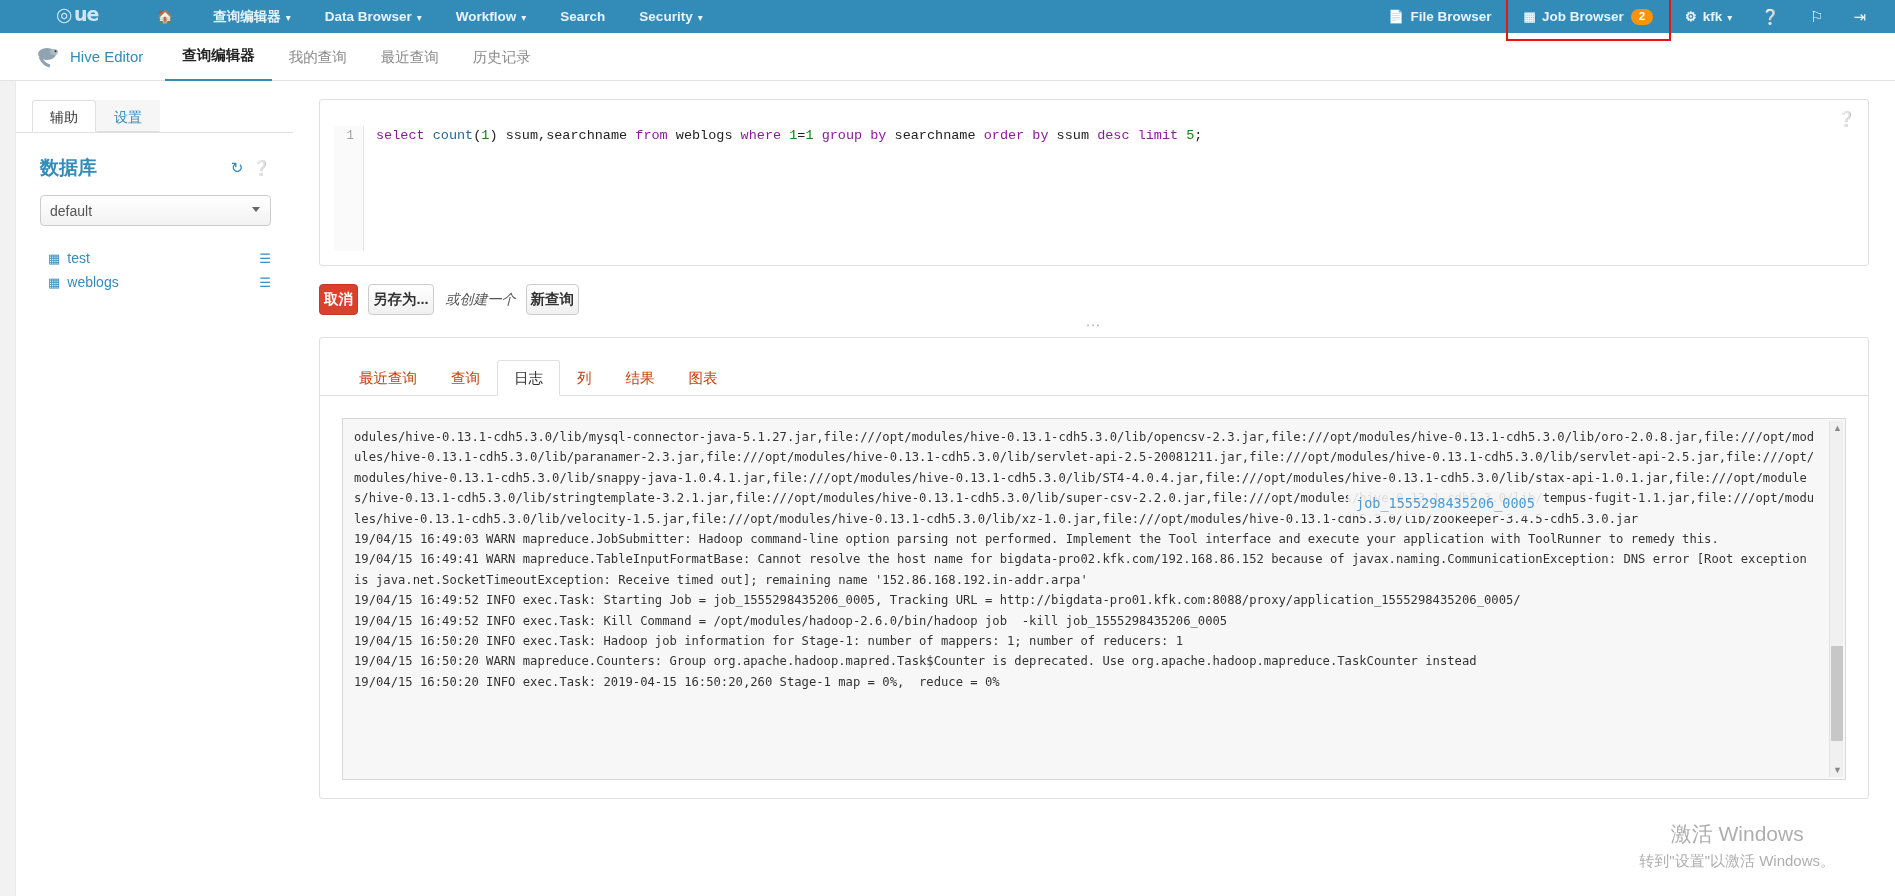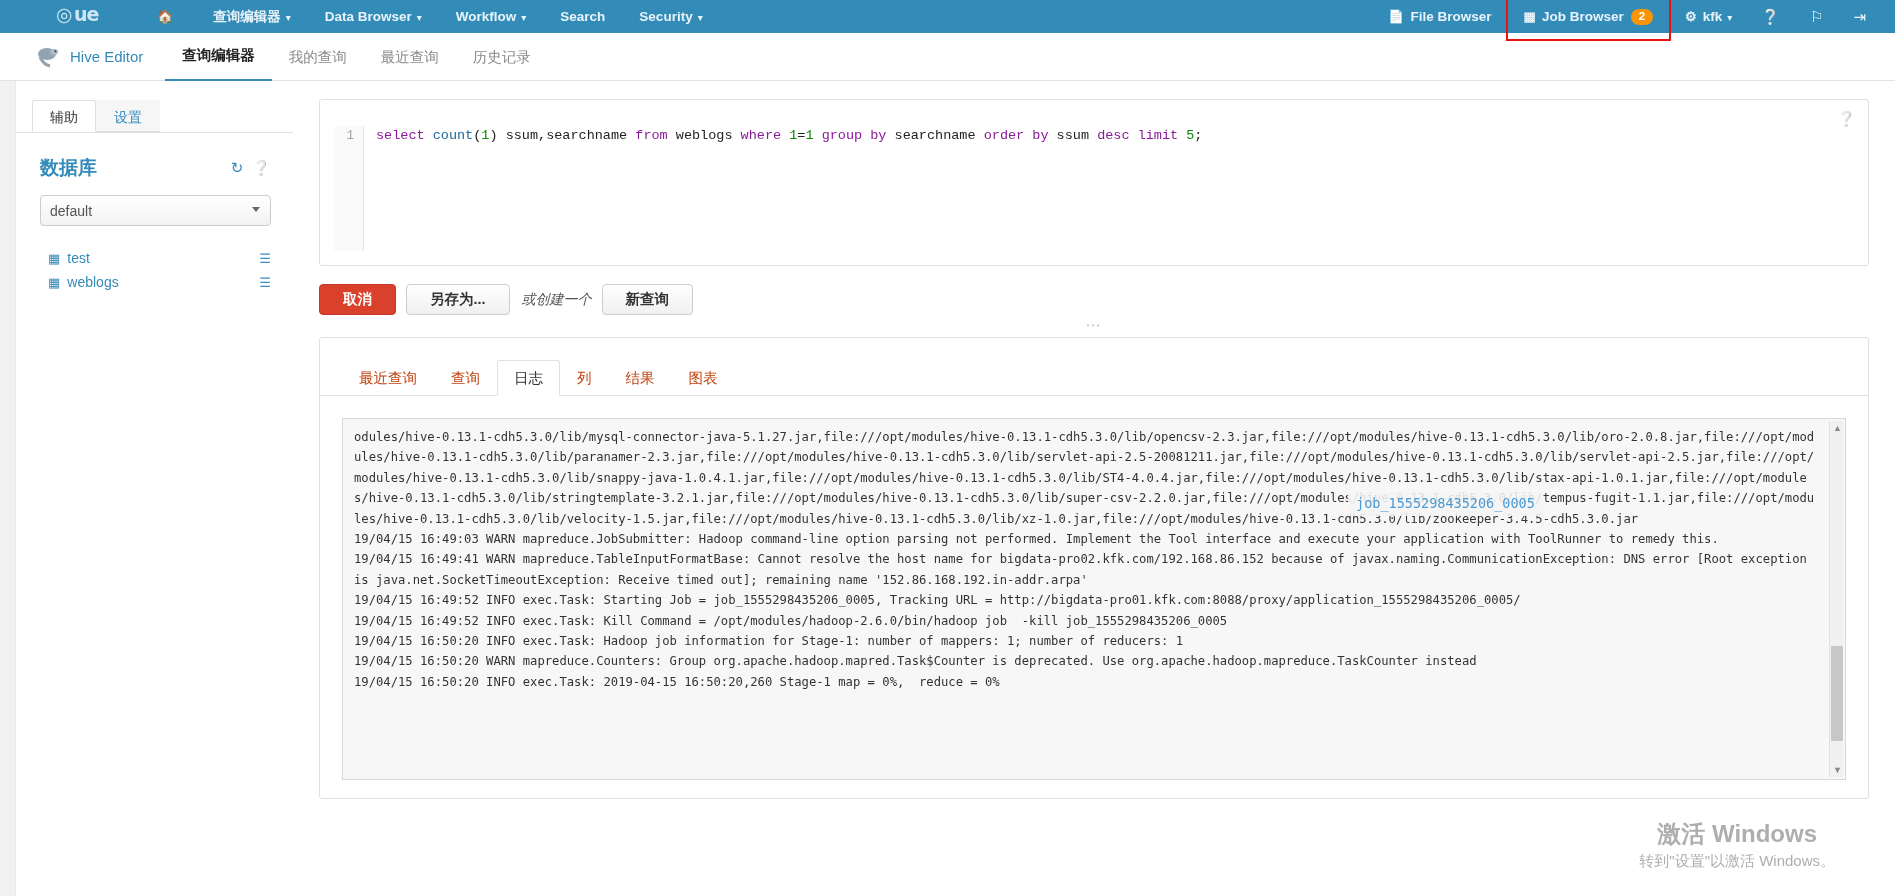--- a/index.html
+++ b/index.html
@@ -212,21 +212,21 @@
   .kw { color: #8b1a9b; }
   .fn { color: #1d6a9e; }
   .num { color: #0a8a0a; }
 
   #btn-row { display: flex; align-items: center; margin-top: 18px; }
   .btn {
     height: 31px;
     border-radius: 4px;
     font-size: 14.5px;
     font-weight: bold;
-    padding: 0 23px;
+    padding: 0 4px;
     line-height: 29px;
     cursor: pointer;
     border: 1px solid #ccc;
     background: linear-gradient(#fff,#f0f0f0);
     color: #333;
     margin-right: 10px;
     font-family: "Liberation Sans", sans-serif;
   }
   .btn-danger {
     background: #d9412c;
@@ -323,21 +323,21 @@
   #watermark {
     position: absolute;
     right: 60px;
     bottom: 24px;
     text-align: center;
     color: #9a9a9a;
     z-index: 25;
     pointer-events: none;
     opacity: .8;
   }
-  #wm-line1 { font-size: 24px; font-weight: bold; line-height: 32px; margin-top: 36px; }
+  #wm-line1 { font-size: 21px; font-weight: normal; line-height: 32px; margin-top: 36px; }
   #wm-line2 { font-size: 15px; line-height: 22px; }
 </style>
 </head>
 <body>
 
 <div id="topnav">
   <div class="logo">
     <svg width="58" height="20" viewBox="0 0 58 20">
       <text x="0" y="16" font-size="19" font-family="DejaVu Sans, sans-serif" font-weight="bold" fill="#cfe6f2">◎</text>
       <text x="18" y="16" font-size="19" font-family="DejaVu Sans, sans-serif" font-weight="bold" fill="#cfe6f2">ue</text>

